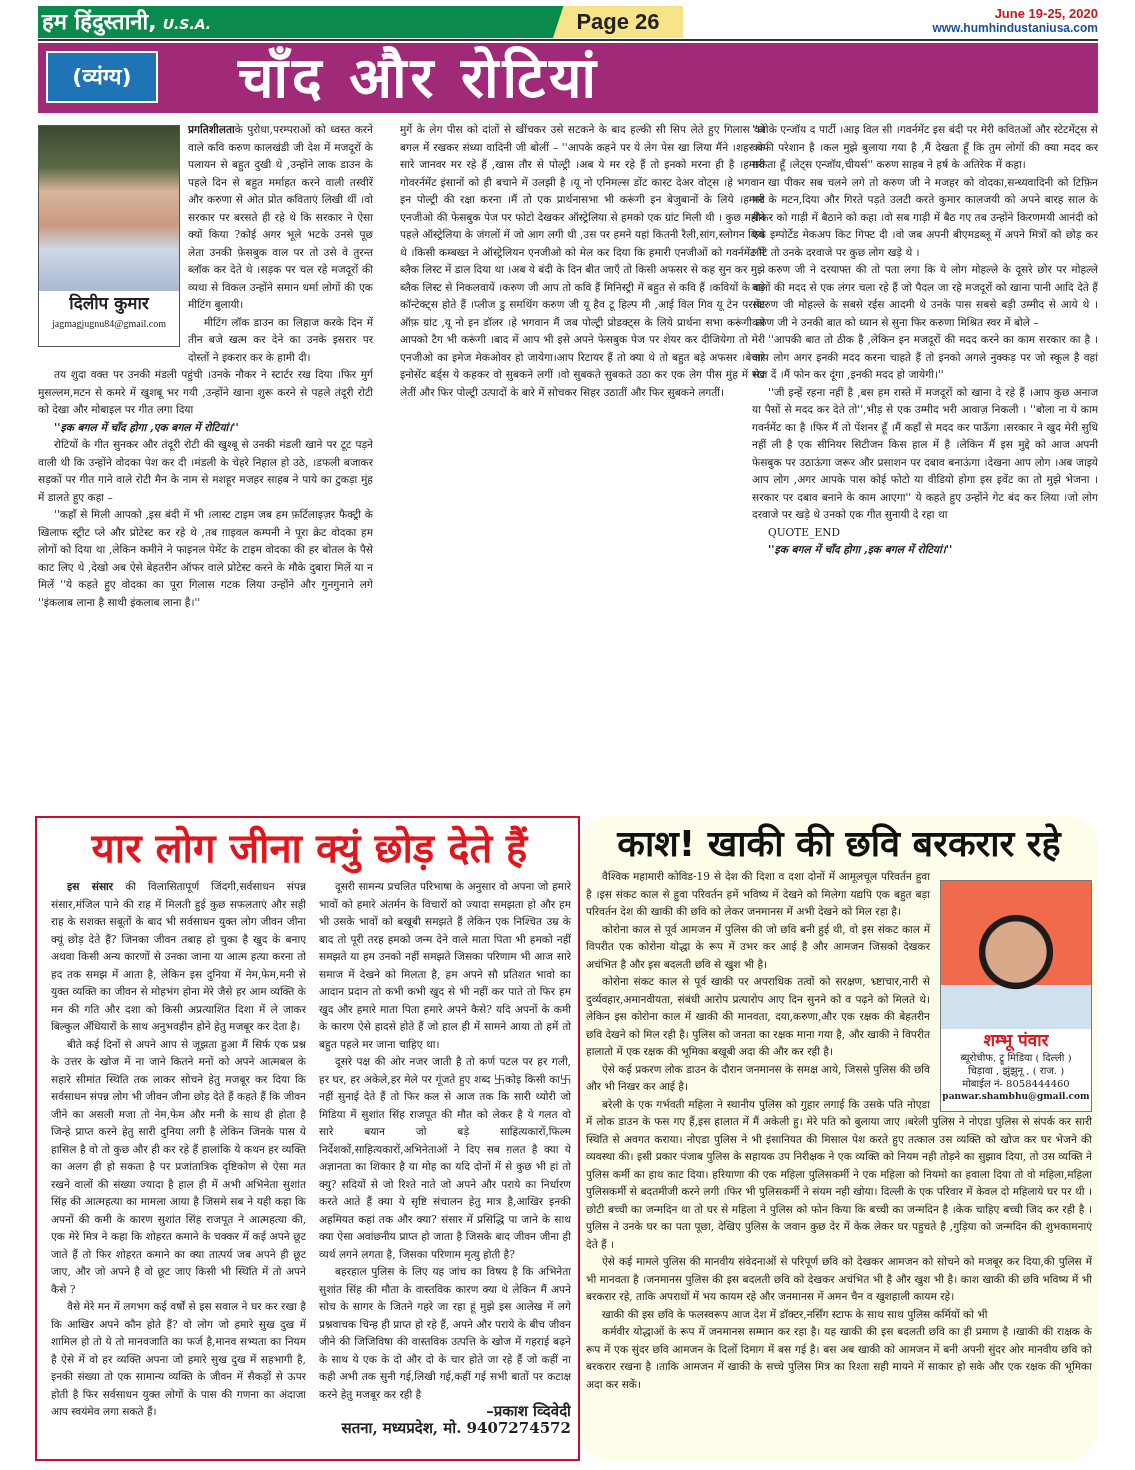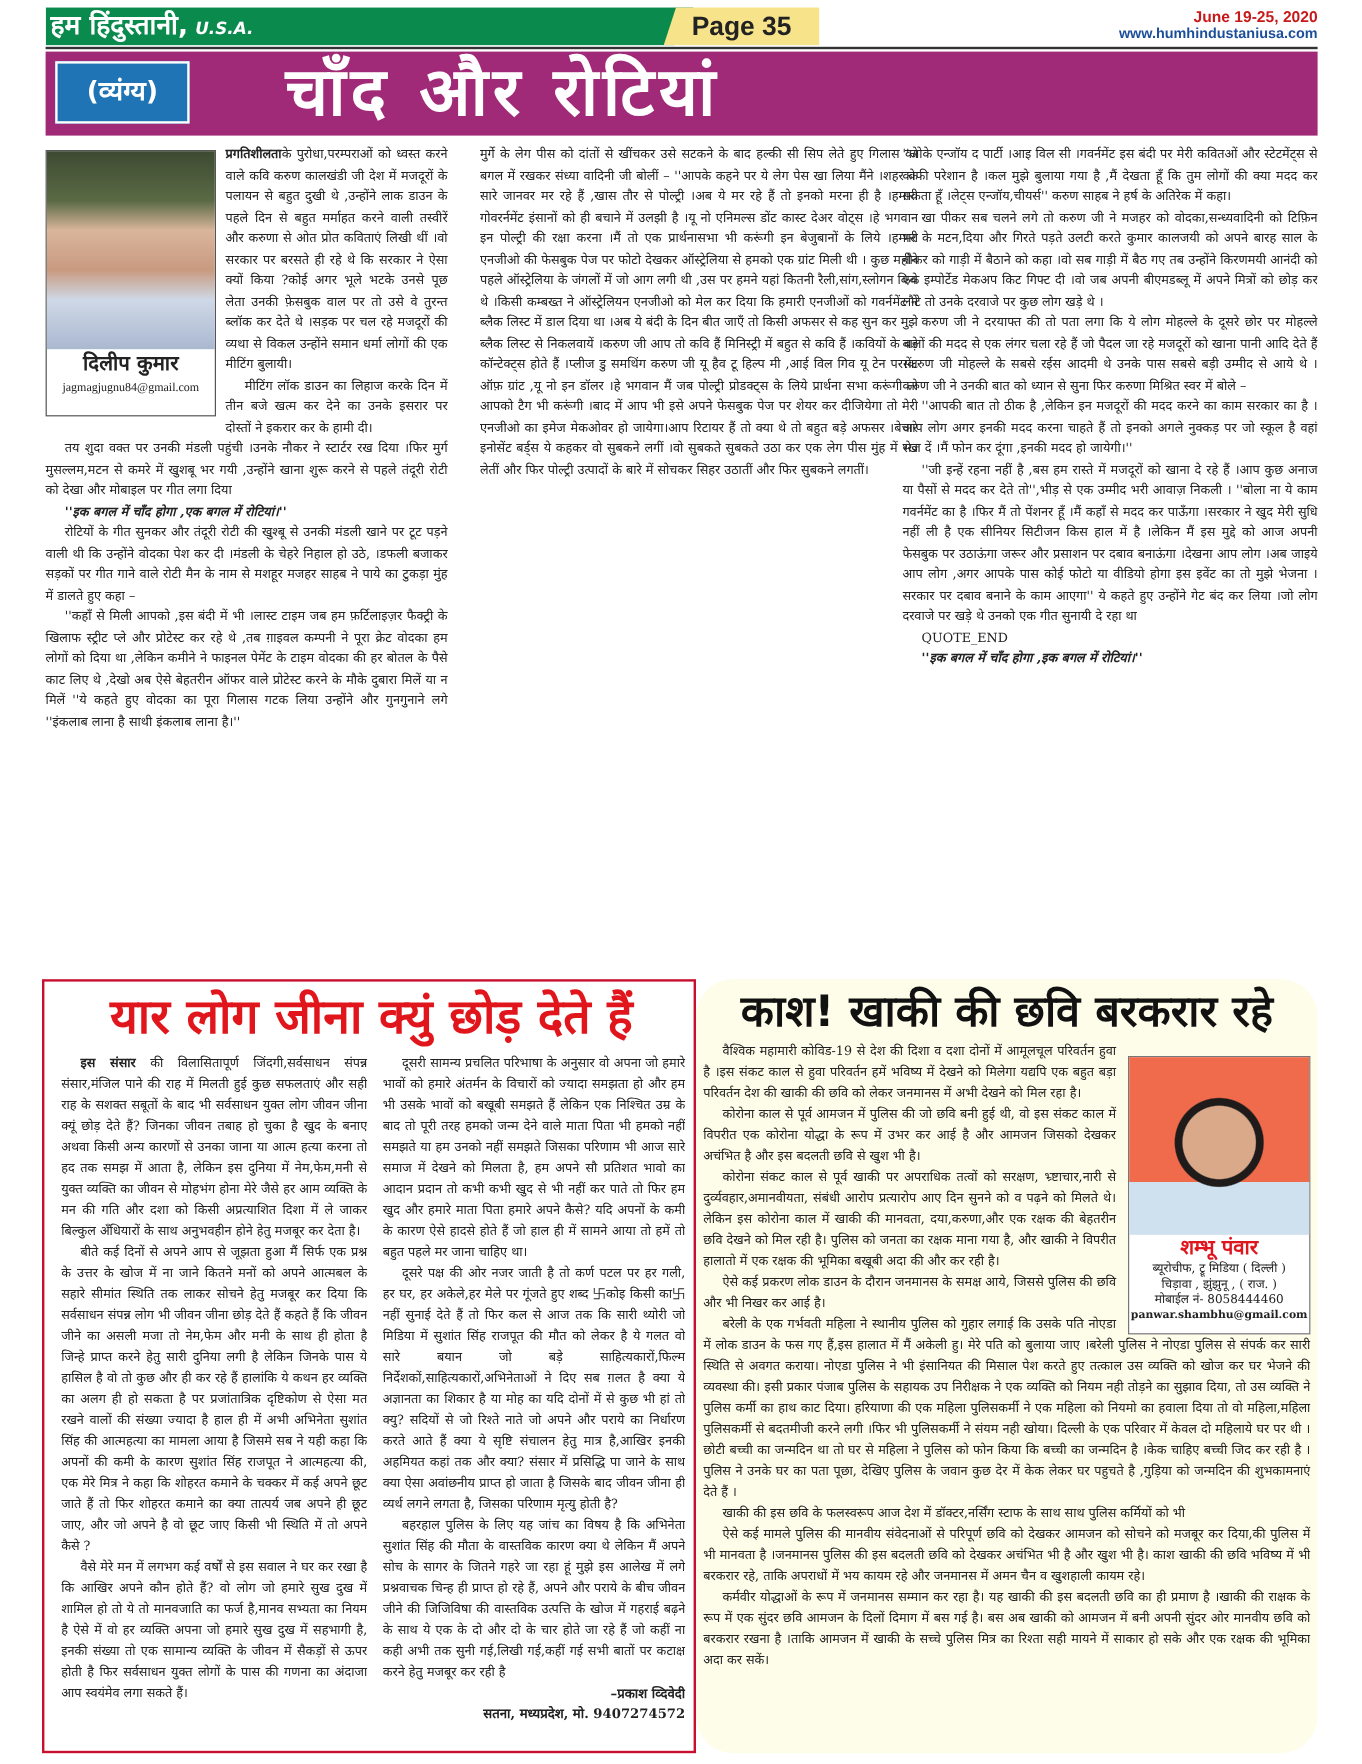--- a/index.html
+++ b/index.html
@@ -25,30 +25,30 @@
   .author-name { text-align: center; font-family: "DejaVu Sans", sans-serif; font-weight: bold; font-size: 17px; line-height: 24px; }
   .author-mail { text-align: center; font-family: "Liberation Serif", serif; font-size: 10px; }
   .box-left { position: absolute; left: 35px; top: 816px; width: 545px; height: 645px; border: 2px solid #c8102e; background: #fff; padding-left: 38px; }
   .headline-red { position: absolute; left: 0; top: 2px; width: 545px; text-align: center; font-family: "DejaVu Sans", sans-serif; font-weight: bold; font-size: 40px; color: #e1161d; line-height: 56px; }
   .box-right { position: absolute; left: 580px; top: 816px; width: 518px; height: 645px; background: #fdfde9; border-radius: 31px; }
   .headline-black { position: absolute; left: 0; top: 2px; width: 518px; text-align: center; font-family: "DejaVu Sans", sans-serif; font-weight: bold; font-size: 36px; color: #111; line-height: 52px; }
   .photo2-box { position: absolute; right: 6px; top: 64px; width: 152px; height: 232px; border: 1px solid #777; background: #fff; }
   .photo2 { width: 150px; height: 148px; background: radial-gradient(circle at 50% 48%, #d9a98a 0 28%, #1f1b1b 29% 34%, transparent 35%), linear-gradient(180deg,#f06a4c 0%,#f06a4c 70%,#cfe0ee 70%,#cfe0ee 100%); }
   .p2-name { text-align: center; color: #e0161e; font-family: "DejaVu Sans", sans-serif; font-weight: bold; font-size: 17px; line-height: 22px; }
   .p2-line { text-align: center; font-size: 10px; line-height: 13px; }
-  .sig { text-align: right; font-weight: bold; font-size: 11px; line-height: 17px; }
+  .sig { text-align: right; font-weight: bold; font-size: 15px; line-height: 17px; }
 </style>
 </head>
 <body>
 
 <div class="masthead">
   <div class="mast-green">
     <span>हम हिंदुस्तानी,</span><span class="usa">U.S.A.</span>
   </div>
-  <div class="mast-page">Page 35</div>
+  <div class="mast-page">Page 26</div>
   <div class="mast-right">
     <div class="mast-date">June 19-25, 2020</div>
     <div class="mast-url">www.humhindustaniusa.com</div>
   </div>
 </div>
 <div class="mast-rule"></div>
 
 <div class="title-band">
   <div class="vyang">(व्यंग्य)</div>
   <div class="band-title">चाँद और रोटियां</div>
@@ -110,17 +110,17 @@
     <div class="p2-line">मोबाईल नं- 8058444460</div>
     <div class="p2-line" style="font-size:9px;font-weight:bold;">panwar.shambhu@gmail.com</div>
   </div>
   <div class="col" style="left:6px; top:52px; width:506px; height:590px; overflow:hidden;">
     <div style="float:right; width:162px; height:240px;"></div>
     <p>वैश्विक महामारी कोविड-19 से देश की दिशा व दशा दोनों में आमूलचूल परिवर्तन हुवा है ।इस संकट काल से हुवा परिवर्तन हमें भविष्य में देखने को मिलेगा यद्यपि एक बहुत बड़ा परिवर्तन देश की खाकी की छवि को लेकर जनमानस में अभी देखने को मिल रहा है।</p>
     <p>कोरोना काल से पूर्व आमजन में पुलिस की जो छवि बनी हुई थी, वो इस संकट काल में विपरीत एक कोरोना योद्धा के रूप में उभर कर आई है और आमजन जिसको देखकर अचंभित है और इस बदलती छवि से खुश भी है।</p>
     <p>कोरोना संकट काल से पूर्व खाकी पर अपराधिक तत्वों को सरक्षण, भ्र्ष्टाचार,नारी से दुर्व्यवहार,अमानवीयता, संबंधी आरोप प्रत्यारोप आए दिन सुनने को व पढ़ने को मिलते थे। लेकिन इस कोरोना काल में खाकी की मानवता, दया,करुणा,और एक रक्षक की बेहतरीन छवि देखने को मिल रही है। पुलिस को जनता का रक्षक माना गया है, और खाकी ने विपरीत हालातो में एक रक्षक की भूमिका बखूबी अदा की और कर रही है।</p>
     <p>ऐसे कई प्रकरण लोक डाउन के दौरान जनमानस के समक्ष आये, जिससे पुलिस की छवि और भी निखर कर आई है।</p>
     <p>बरेली के एक गर्भवती महिला ने स्थानीय पुलिस को गुहार लगाई कि उसके पति नोएडा में लोक डाउन के फस गए हैं,इस हालात में मैं अकेली हु। मेरे पति को बुलाया जाए ।बरेली पुलिस ने नोएडा पुलिस से संपर्क कर सारी स्थिति से अवगत कराया। नोएडा पुलिस ने भी इंसानियत की मिसाल पेश करते हुए तत्काल उस व्यक्ति को खोज कर घर भेजने की व्यवस्था की। इसी प्रकार पंजाब पुलिस के सहायक उप निरीक्षक ने एक व्यक्ति को नियम नही तोड़ने का सुझाव दिया, तो उस व्यक्ति ने पुलिस कर्मी का हाथ काट दिया। हरियाणा की एक महिला पुलिसकर्मी ने एक महिला को नियमो का हवाला दिया तो वो महिला,महिला पुलिसकर्मी से बदतमीजी करने लगी ।फिर भी पुलिसकर्मी ने संयम नही खोया। दिल्ली के एक परिवार में केवल दो महिलाये घर पर थी ।छोटी बच्ची का जन्मदिन था तो घर से महिला ने पुलिस को फोन किया कि बच्ची का जन्मदिन है ।केक चाहिए बच्ची जिद कर रही है ।पुलिस ने उनके घर का पता पूछा, देखिए पुलिस के जवान कुछ देर में केक लेकर घर पहुचते है ,गुड़िया को जन्मदिन की शुभकामनाएं देते हैं ।</p>
+    <p>ऐसे कई मामले पुलिस की मानवीय संवेदनाओं से परिपूर्ण छवि को देखकर आमजन को सोचने को मजबूर कर दिया,की पुलिस में भी मानवता है ।जनमानस पुलिस की इस बदलती छवि को देखकर अचंभित भी है और खुश भी है। काश खाकी की छवि भविष्य में भी बरकरार रहे, ताकि अपराधों में भय कायम रहे और जनमानस में अमन चैन व खुशहाली कायम रहे।</p>
     <p>खाकी की इस छवि के फलस्वरूप आज देश में डॉक्टर,नर्सिंग स्टाफ के साथ साथ पुलिस कर्मियों को भी</p>
-    <p>ऐसे कई मामले पुलिस की मानवीय संवेदनाओं से परिपूर्ण छवि को देखकर आमजन को सोचने को मजबूर कर दिया,की पुलिस में भी मानवता है ।जनमानस पुलिस की इस बदलती छवि को देखकर अचंभित भी है और खुश भी है। काश खाकी की छवि भविष्य में भी बरकरार रहे, ताकि अपराधों में भय कायम रहे और जनमानस में अमन चैन व खुशहाली कायम रहे।</p>
     <p>कर्मवीर योद्धाओं के रूप में जनमानस सम्मान कर रहा है। यह खाकी की इस बदलती छवि का ही प्रमाण है ।खाकी की राक्षक के रूप में एक सुंदर छवि आमजन के दिलों दिमाग में बस गई है। बस अब खाकी को आमजन में बनी अपनी सुंदर ओर मानवीय छवि को बरकरार रखना है ।ताकि आमजन में खाकी के सच्चे पुलिस मित्र का रिश्ता सही मायने में साकार हो सके और एक रक्षक की भूमिका अदा कर सकें।</p>
   </div>
 </div>
 
 </body></html>

